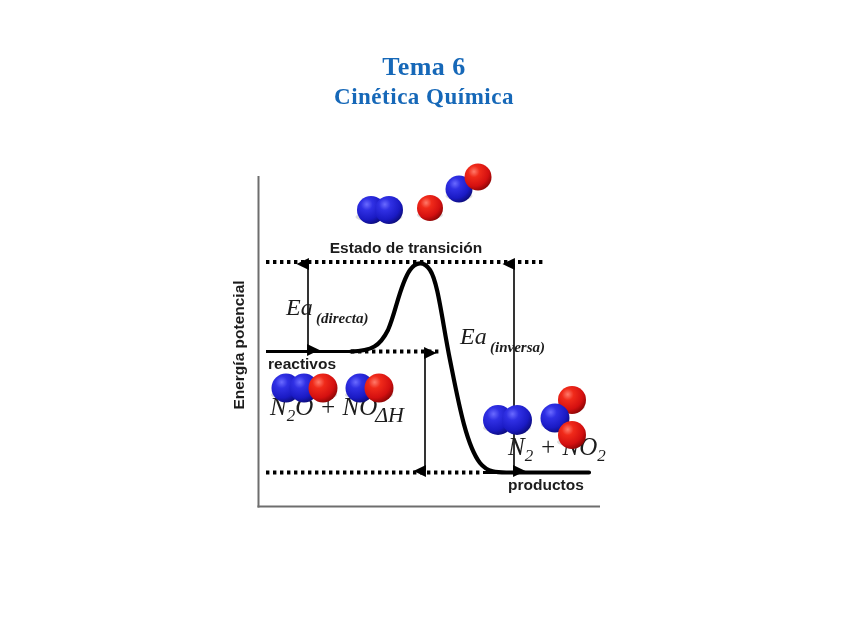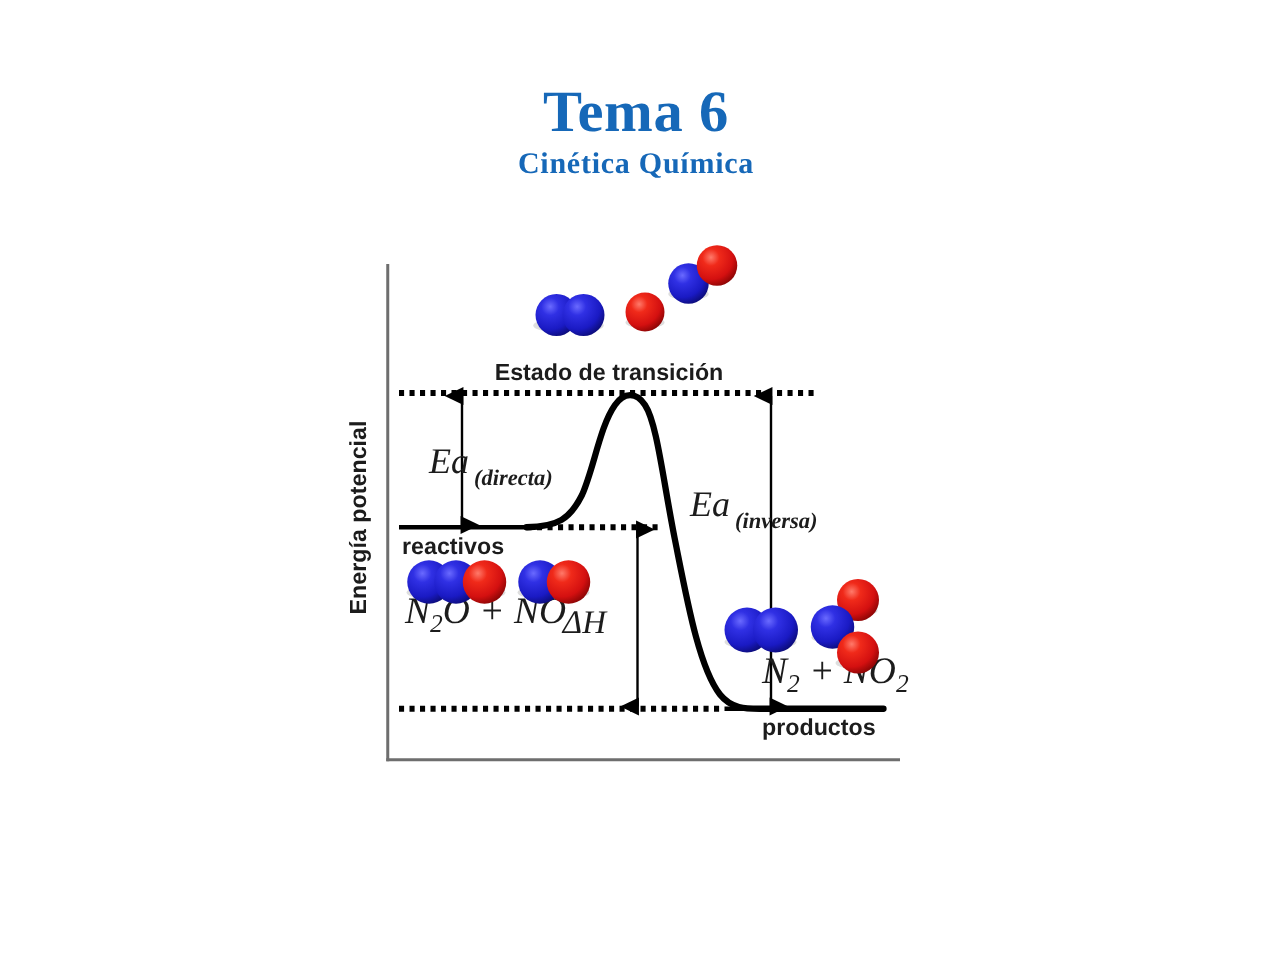--- a/index.html
+++ b/index.html
@@ -26,25 +26,25 @@
     left: 0;
     top: 52px;
     width: 848px;
     text-align: center;
     font-family: "Liberation Serif", serif;
     font-weight: bold;
     color: #1668b8;
     line-height: 1.18;
   }
   .title-line-1 {
-    font-size: 39px;
+    font-size: 26px;
     letter-spacing: 0.5px;
   }
   .title-line-2 {
-    font-size: 20px;
+    font-size: 23px;
     letter-spacing: 0.5px;
   }
   #figure {
     position: absolute;
     left: 208px;
     top: 160px;
     width: 432px;
     height: 385px;
   }
   #figure svg {

